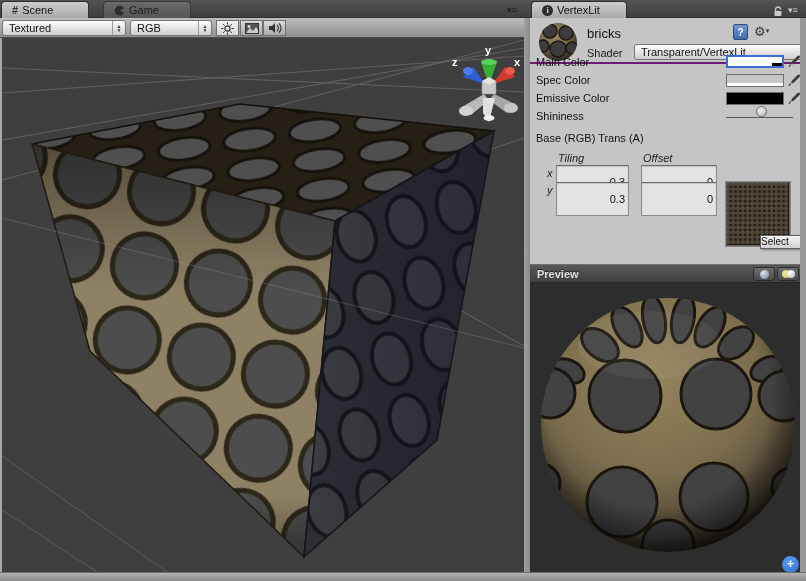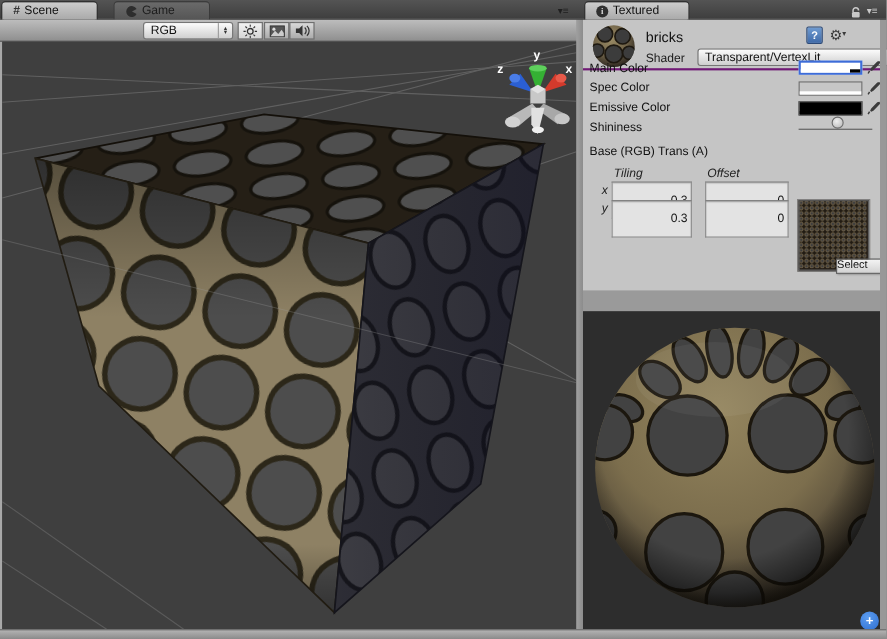--- a/index.html
+++ b/index.html
@@ -97,30 +97,37 @@
     </div>
     <div class="tab inactive" style="left:103px;width:88px;">
       <svg width="11" height="11" viewBox="0 0 11 11">
         <path d="M10.2,3.2 A5,5 0 1,0 10.2,7.8 L6,5.5 Z" fill="#2d2d2d"></path>
       </svg>
       <span>Game</span>
     </div>
     <div class="panelmenu" style="left:507px;">▾≡</div>
     <div class="tab active" style="left:531px;width:96px;">
       <span class="info-icon">i</span>
-      <span>Textured</span>
+      <span>VertexLit</span>
     </div>
     <svg style="position:absolute;left:772px;top:6px;" width="12" height="11" viewBox="0 0 12 11">
       <path d="M3.5,5 V3.5 a2.5,2.5 0 0 1 5,0" fill="none" stroke="#c9c9c9" stroke-width="1.4"></path>
       <rect x="2.5" y="5" width="7" height="5" rx="1" fill="#c9c9c9"></rect>
     </svg>
     <div class="panelmenu" style="left:788px;color:#c9c9c9;">▾≡</div>
   </div>
 
   <div class="toolbar">
+    <div class="dropdown" style="left:2px;width:124px;">
+      <span>Textured</span>
+      <span class="dd-step">
+          <span>▲</span>
+          <span>▼</span>
+        </span>
+    </div>
     <div class="dropdown" style="left:130px;width:82px;">
       <span>RGB</span>
       <span class="dd-step">
           <span>▲</span>
           <span>▼</span>
         </span>
     </div>
     <div class="tbtn pressed" style="left:216px;">
       <svg width="13" height="13" viewBox="0 0 13 13">
         <circle cx="6.5" cy="6.5" r="2.6" fill="none" stroke="#333" stroke-width="1.2"></circle>
@@ -321,20 +328,30 @@
               <circle cx="2.4" cy="2.4" r="1.7" fill="#3e3e3e" stroke="#76664a" stroke-width="0.8"></circle>
             </pattern>
           </defs>
           <rect width="62" height="62" fill="url(#dots)"></rect>
         </svg>
       </div>
       <div class="selectbtn">Select</div>
     </div>
   </div>
 
+  <div class="prev-head">
+    <div class="prev-title">Preview</div>
+    <div class="prev-btn" style="left:223px;">
+      <div class="orb"></div>
+    </div>
+    <div class="prev-btn" style="left:247px;">
+      <div class="orb2a"></div>
+      <div class="orb2b"></div>
+    </div>
+  </div>
 
   <div class="prev-body">
     <svg width="270" height="289" viewBox="0 0 270 289">
       <defs>
         <radialGradient id="sphBase" cx="0.44" cy="0.30" r="0.80">
           <stop offset="0" stop-color="#94855e"></stop>
             <stop offset="0.5" stop-color="#7c6e4d"></stop>
           <stop offset="0.8" stop-color="#4c4334"></stop>
             <stop offset="1" stop-color="#221e17"></stop>
         </radialGradient>

